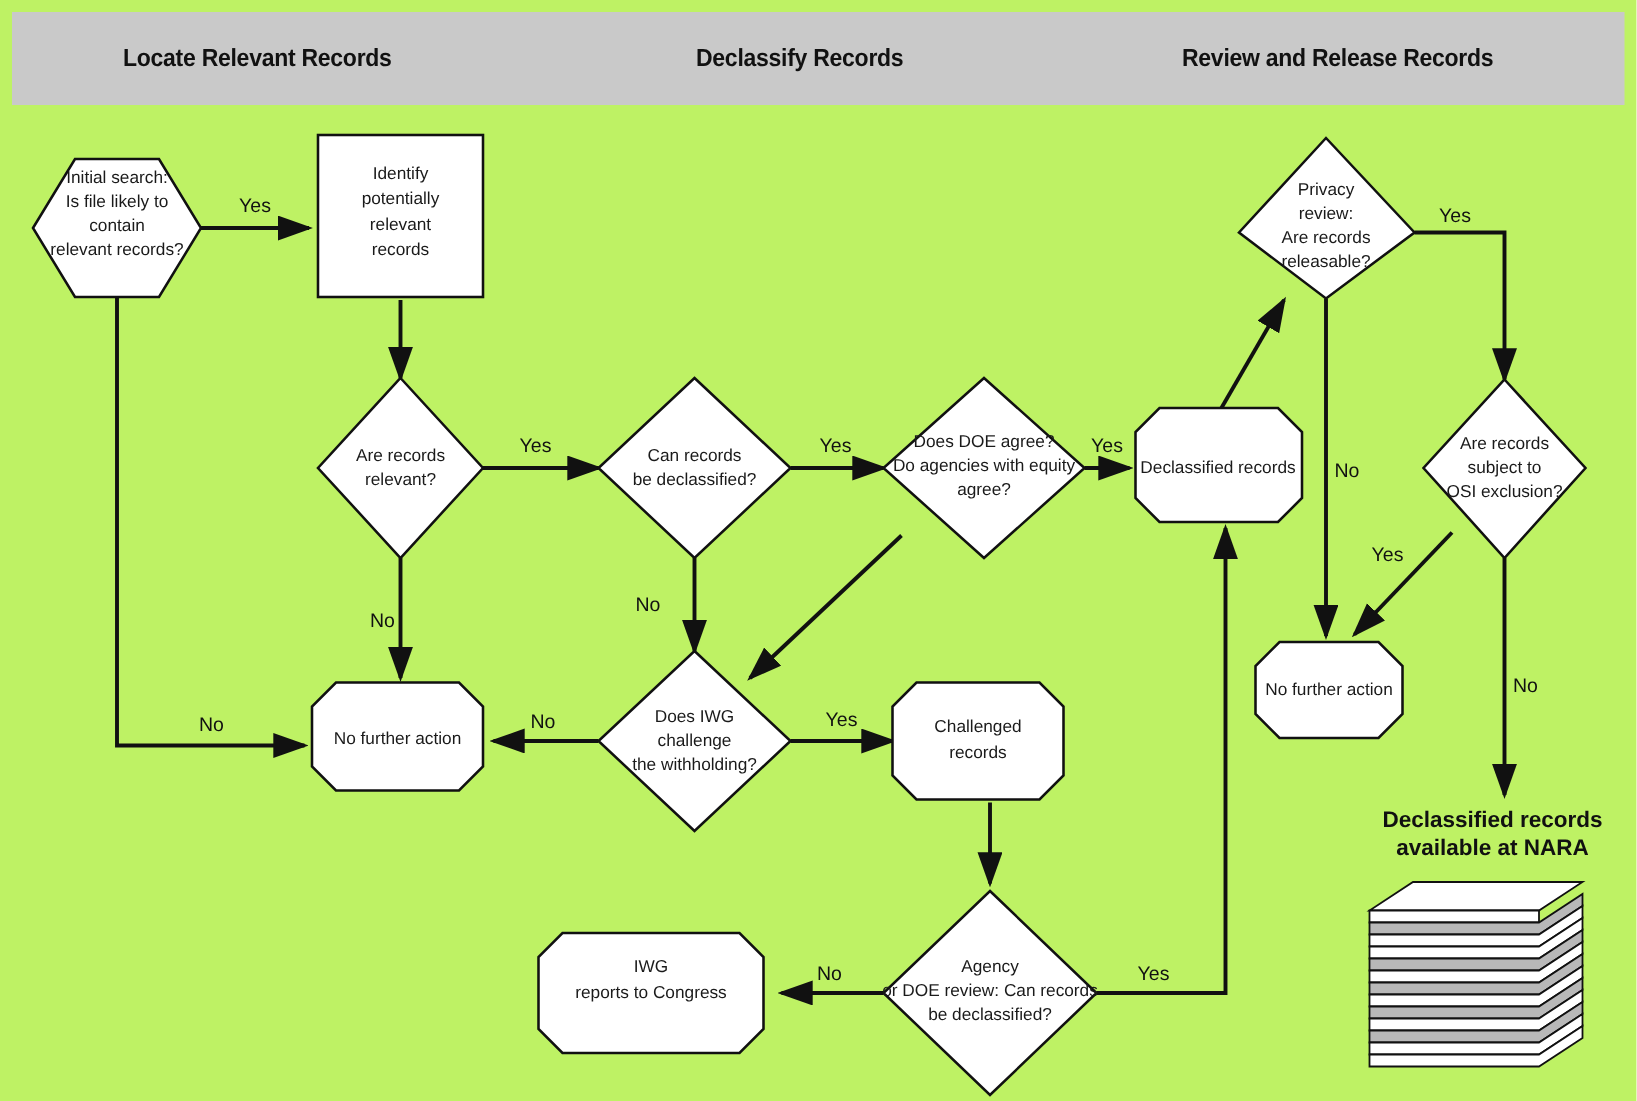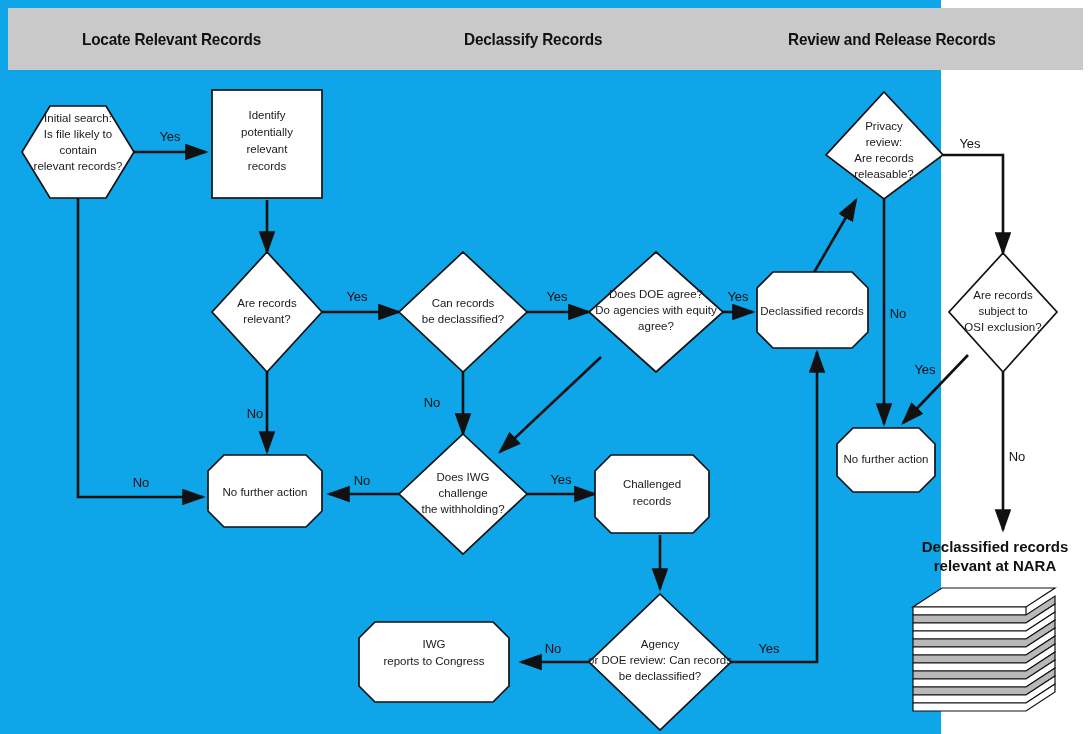--- a/index.html
+++ b/index.html
@@ -1,18 +1,18 @@
 <!DOCTYPE html>
 <html><head>
 <meta charset="utf-8">
 <style>
   html,body{margin:0;padding:0;background:#ffffff;}
   body{width:1091px;height:734px;overflow:hidden;
        font-family:"Liberation Sans","DejaVu Sans",sans-serif;}
-  #stage{position:relative;width:941px;height:734px;background:#0ea5e9;}
+  #stage{position:relative;width:1091px;height:734px;background:#bef264;}
   #band{position:absolute;left:8px;top:8px;width:1075px;height:62px;background:#c9c9c9;}
   .band-title{position:absolute;top:30px;font-weight:bold;font-size:16.5px;color:#111;
               letter-spacing:-0.2px;white-space:nowrap;transform:scaleX(0.93);transform-origin:left center;}
   #t0{left:82px;} #t1{left:464px;} #t2{left:788px;}
   svg{position:absolute;left:0;top:0;}
   .nodetext{font-size:11.5px;fill:#1a1a1a;}
   .edgelabel{font-size:13px;fill:#111;}
   .nara{position:absolute;font-weight:bold;font-size:15px;color:#111;text-align:center;
         line-height:1.25;white-space:nowrap;}
 </style>
@@ -175,16 +175,16 @@
       </g>
       <g fill="#ffffff">
         <polygon points="913,695 1026,695 1055,676 1055,684 1026,703 913,703"></polygon>
         <polygon points="913,703 1026,703 1055,684 1055,692 1026,711 913,711"></polygon>
       </g>
     </g>
   </svg>
 
   <div class="nara" style="left:900px;top:538px;width:190px;">
     <div>Declassified records</div>
-    <div>relevant at NARA</div>
+    <div>available at NARA</div>
   </div>
 
 </div>
 
 </body></html>

